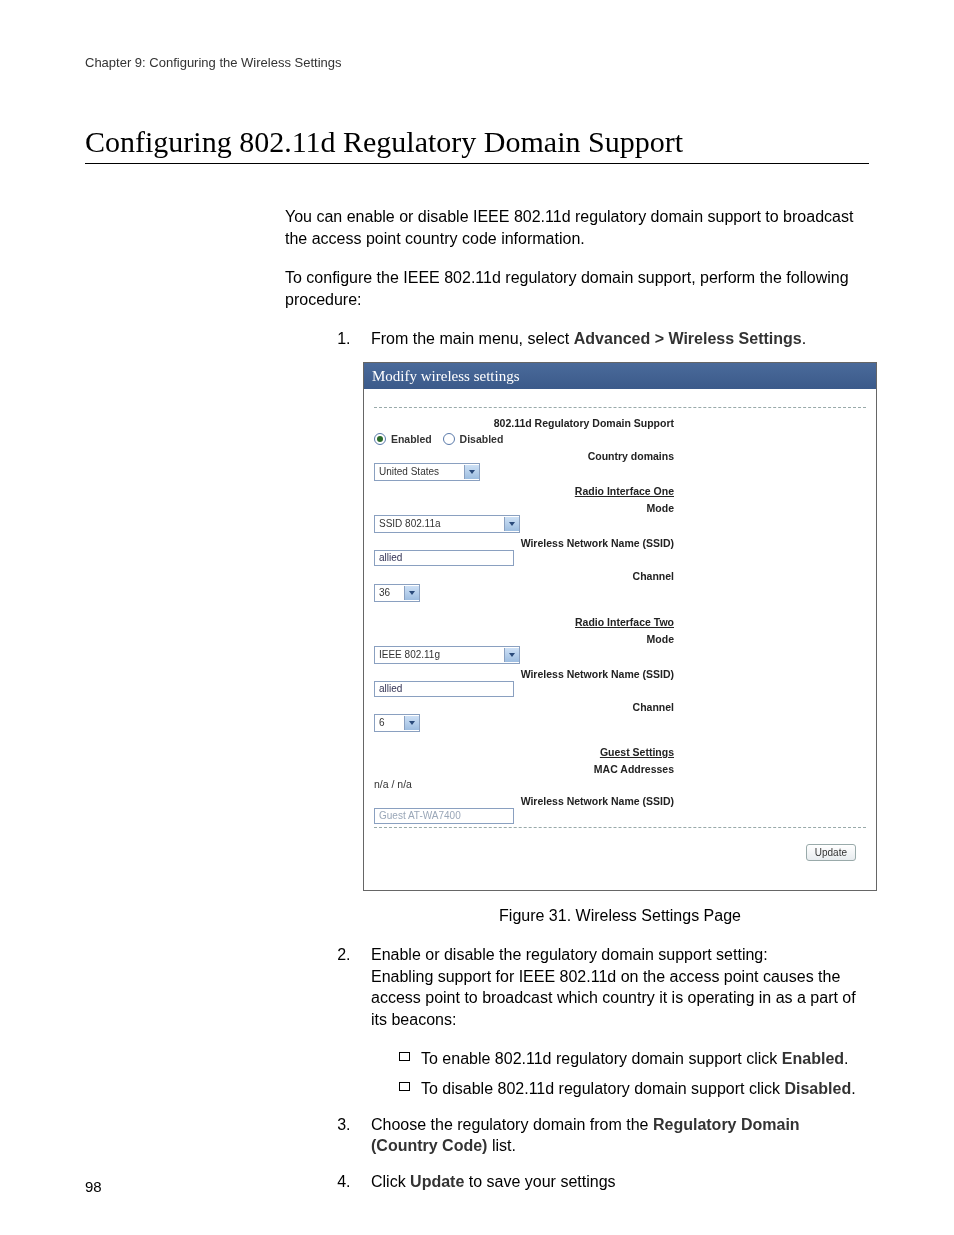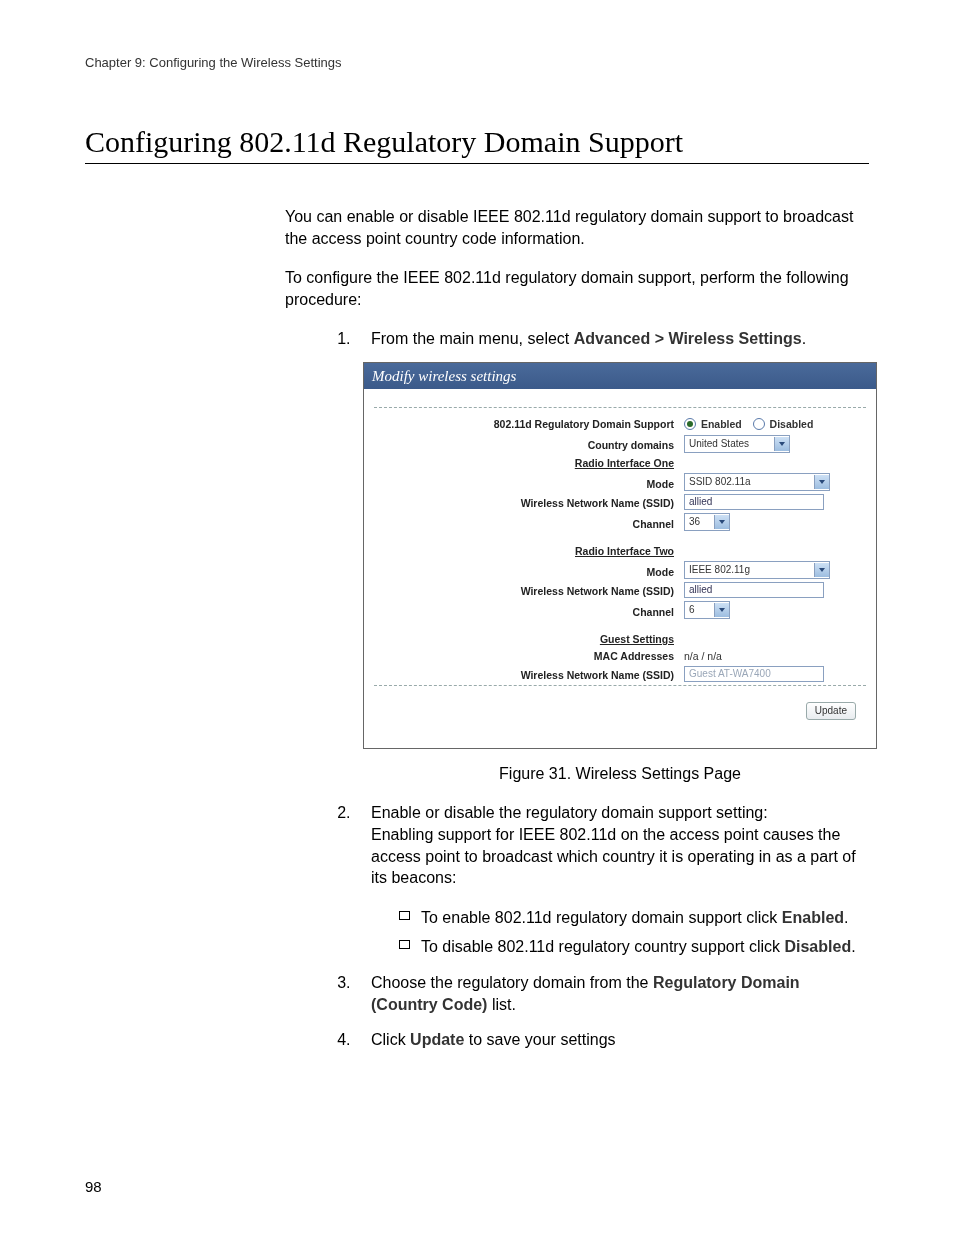--- a/index.html
+++ b/index.html
@@ -64,37 +64,37 @@
   .fig {
     border: 1px solid #666;
     margin: 12px -8px 10px -8px;
     padding: 0;
     background: #fff;
   }
   .fig-title {
     background: #3b5a8a;
     background: linear-gradient(#4a6a9a, #3b5a8a);
     color: #fff;
-    font-style: italic;
     font-family: "Times New Roman", Times, serif;
     font-size: 15px;
     padding: 3px 8px;
   }
   .panel {
     padding: 18px 10px 10px 10px;
   }
   .dotted-sep {
     border-top: 1px dashed #9aa;
     margin: 0 0 8px 0;
   }
   .row {
     display: flex;
-    align-items: flex-end;
+    align-items: flex-start;
     font-size: 10.5px;
     margin-bottom: 3px;
+    flex-direction: column;
   }
   .lbl {
     width: 300px;
     text-align: right;
     padding-right: 10px;
     font-weight: bold;
     color: #222;
   }
   .lbl.section { text-decoration: underline; }
   .val { color: #333; }
@@ -284,21 +284,21 @@
       </li>
 
       <li>
         <span>Enable or disable the regulatory domain support setting:</span>
         <p class="step-sub">Enabling support for IEEE 802.11d on the access point causes the access point to broadcast which country it is operating in as a part of its beacons:</p>
         <ul class="box-list">
           <li>
             <span>To enable 802.11d regulatory domain support click </span><span class="bold">Enabled</span>.
           </li>
           <li>
-            <span>To disable 802.11d regulatory country support click </span><span class="bold">Disabled</span>.
+            <span>To disable 802.11d regulatory domain support click </span><span class="bold">Disabled</span>.
           </li>
         </ul>
       </li>
 
       <li>
         <span>Choose the regulatory domain from the </span><span class="bold">Regulatory Domain (Country Code)</span><span> list.</span>
       </li>
 
       <li>
         <span>Click </span><span class="bold">Update</span><span> to save your settings</span>

